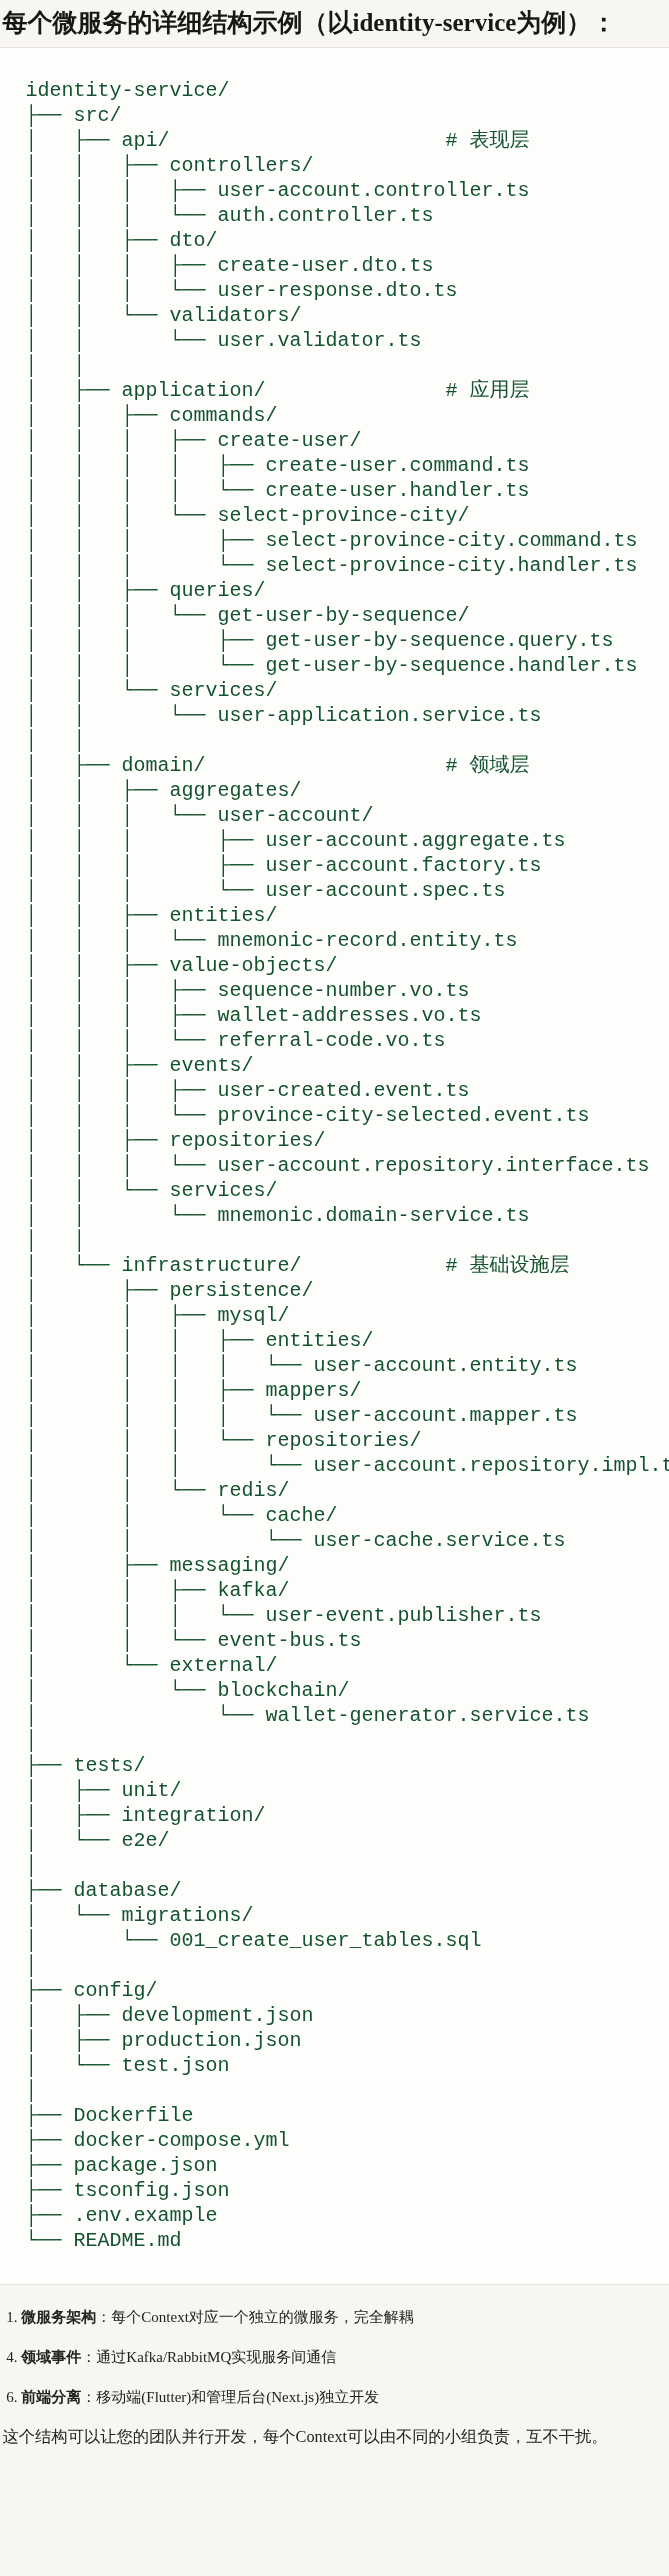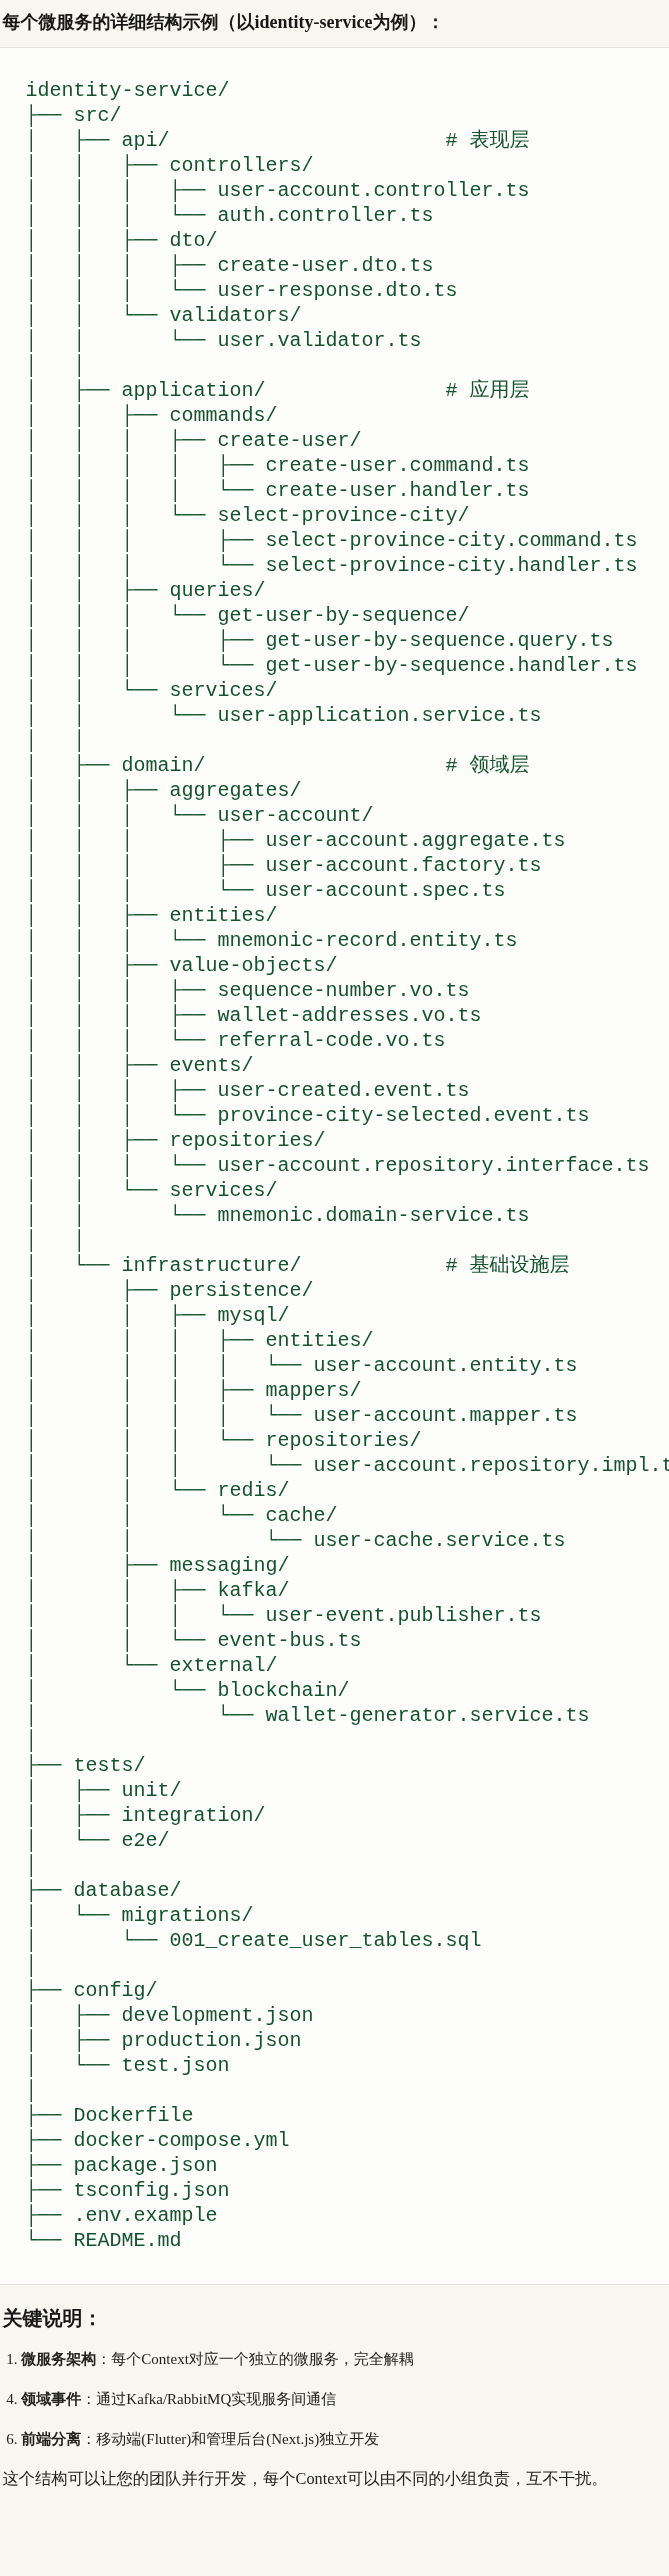--- a/index.html
+++ b/index.html
@@ -10,21 +10,21 @@
   body {
     width: 669px;
     min-height: 2576px;
     font-family: "Liberation Serif", serif;
     color: #1c1c1a;
     box-sizing: border-box;
   }
   .doc-title {
     margin: 0;
     padding: 7.5px 7.5px 10px 2.5px;
-    font-size: 18px;
+    font-size: 25px;
     line-height: 29px;
     font-weight: 700;
     color: #171715;
   }
   .code-card {
     background: #fdfdfc;
     border-top: 0.6px solid #e5e3db;
     border-bottom: 0.6px solid #e5e3db;
     padding: 14.4px 10px 15.6px 9.4px;
     overflow: hidden;
@@ -156,21 +156,20 @@
 │
 ├── Dockerfile
 ├── docker-compose.yml
 ├── package.json
 ├── tsconfig.json
 ├── .env.example
 └── README.md</pre>
 </section>
 
 <section class="notes">
-  <h2 class="notes-heading">关键说明：</h2>
 
   <div class="note-item">
     <span class="note-num">1. </span><span class="note-term">微服务架构</span><span class="note-desc">：每个Context对应一个独立的微服务，完全解耦</span>
   </div>
   <div class="note-item">
     <span class="note-num">4. </span><span class="note-term">领域事件</span><span class="note-desc">：通过Kafka/RabbitMQ实现服务间通信</span>
   </div>
   <div class="note-item">
     <span class="note-num">6. </span><span class="note-term">前端分离</span><span class="note-desc">：移动端(Flutter)和管理后台(Next.js)独立开发</span>
   </div>

